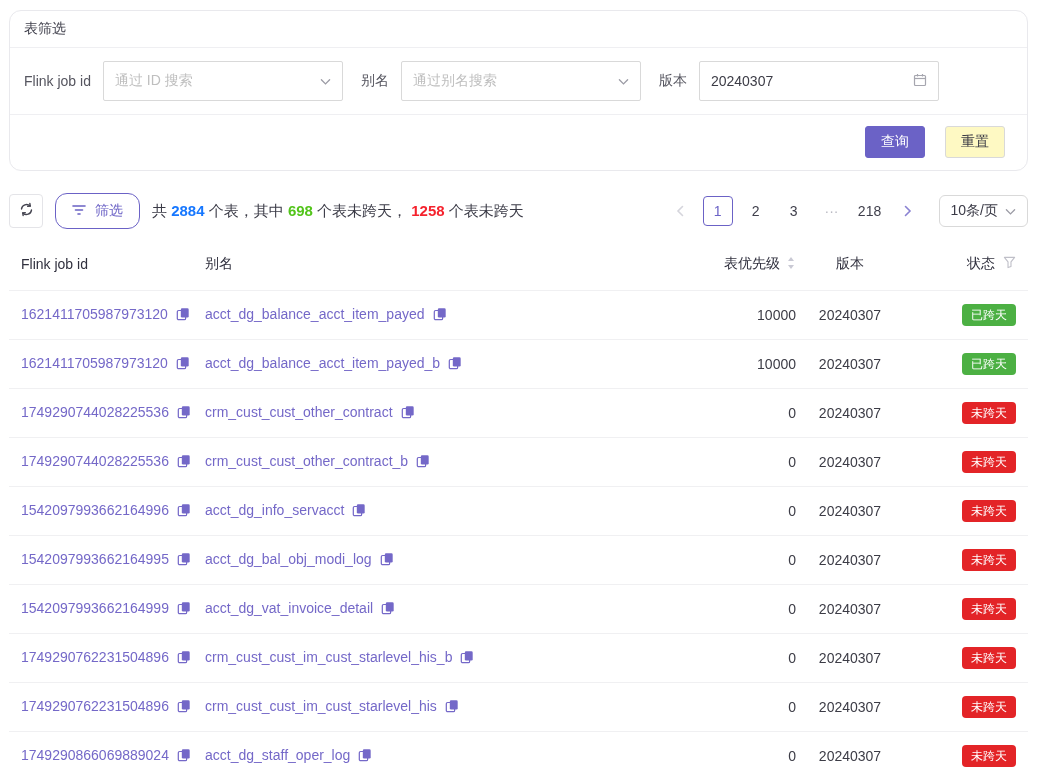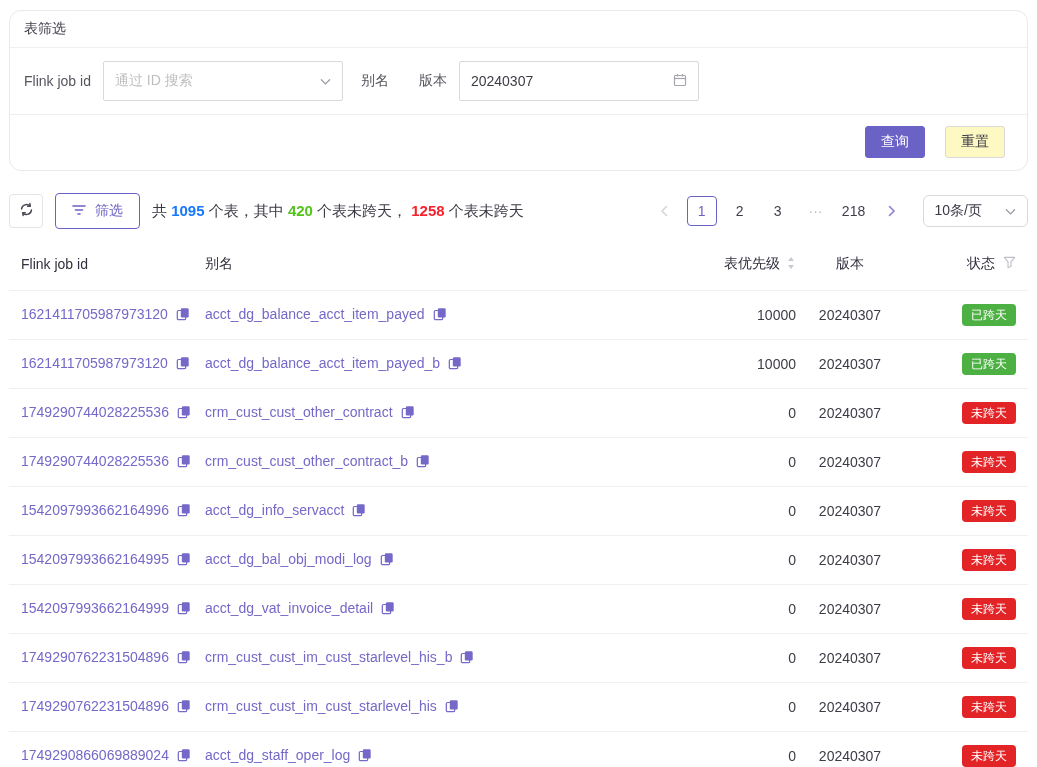--- a/index.html
+++ b/index.html
@@ -28,38 +28,38 @@
   .btn { height:32px; padding:0 15px; font-size:14px; border-radius:3px;
          border:1px solid #d9d9d9; background:#fef9c3; color:#3c3c46; cursor:pointer;
          font-family:inherit; }
   .btn.primary { background:var(--primary,#6b62c6); border-color:var(--primary,#6b62c6); color:#fff; }
 
   
   .toolbar { display:flex; align-items:center; margin-top:22px; gap:12px; }
   .icon-btn { width:34px; height:34px; border:1px solid #e4e4e8; border-radius:4px;
               background:#fff; display:flex; align-items:center; justify-content:center; cursor:pointer; }
   .filter-btn { height:36px; padding:0 16px; border:1px solid var(--primary,#6b62c6);
-                color:var(--primary,#6b62c6); background:#fff; border-radius:4px;
+                color:var(--primary,#6b62c6); background:#fff; border-radius:12px;
                 display:flex; align-items:center; gap:9px; font-size:14px; cursor:pointer;
                 font-family:inherit; }
   .summary { font-size:15px; color:#3a3a46; flex:1; white-space:nowrap; }
   .summary .num { font-weight:600; }
   .num.blue  { color:var(--blue,#1677ff); }
   .num.green { color:var(--green,#52c41a); }
   .num.red   { color:var(--red,#f5222d);margin-top:19px; }
 
   
   .pager { display:flex; align-items:center; gap:8px; }
   .pg { min-width:30px; height:30px; line-height:28px; text-align:center; font-size:14px;
         color:#3f3f4b; border:1px solid transparent; border-radius:4px; cursor:pointer; }
   .pg.active { border-color:var(--primary,#6b62c6); color:var(--primary,#6b62c6); }
   .pg.ellipsis { color:#b9b9c2; cursor:default; }
   .pg.nav { display:flex; align-items:center; justify-content:center; }
   .size-select { height:32px; border:1px solid #d9d9d9; border-radius:6px; background:#fff;
-                 display:flex; align-items:center; gap:23px; padding:0 11px;
+                 display:flex; align-items:center; gap:7px; padding:0 11px;
                  font-size:14px; color:#3a3a46; margin-left:8px; cursor:pointer; }
 
   
   table { width:100%; border-collapse:collapse; margin-top:12px; table-layout:fixed; }
   th { font-weight:500; color:#30303e; font-size:14px; text-align:left;
        padding:14px 0 17px; border-bottom:1px solid #f0f0f2; }
   td { padding:13px 0; font-size:14px; color:#3c3c46; border-bottom:1px solid #f0f0f2; }
   .c-id { width:196px; padding-left:12px; }
   .c-pri { width:130px; text-align:right; }
   .c-ver { width:108px; text-align:center; }
@@ -89,20 +89,28 @@
           <span>
             <svg width="11" height="8" viewBox="0 0 12 8" fill="none" stroke="#9b9ba5" stroke-width="1.4" stroke-linecap="round">
                 <path d="M1.5 1.5 L6 6 L10.5 1.5"></path>
               </svg>
           </span>
         </div>
       </div>
 
       <div class="field">
         <label>别名</label>
+        <div class="select">
+          <span class="placeholder">通过别名搜索</span>
+          <span>
+            <svg width="11" height="8" viewBox="0 0 12 8" fill="none" stroke="#9b9ba5" stroke-width="1.4" stroke-linecap="round">
+                <path d="M1.5 1.5 L6 6 L10.5 1.5"></path>
+              </svg>
+          </span>
+        </div>
       </div>
 
       <div class="field">
         <label>版本</label>
         <div class="date-input">
           <span class="date-value">20240307</span>
           <span>
             <svg width="14" height="14" viewBox="0 0 14 14" fill="none" stroke="#a6a6af" stroke-width="1.2">
               <rect x="1.5" y="2.5" width="11" height="10" rx="1"></rect>
               <line x1="1.5" y1="5.5" x2="12.5" y2="5.5"></line>
@@ -136,21 +144,21 @@
       <span>
         <svg width="14" height="12" viewBox="0 0 14 12" stroke="#6a61c4" stroke-width="1.6" stroke-linecap="round">
           <line x1="1" y1="2" x2="13" y2="2"></line>
           <line x1="3.5" y1="6" x2="10.5" y2="6"></line>
           <line x1="6" y1="10" x2="8" y2="10"></line>
         </svg>
       </span>
       <span>筛选</span>
     </button>
 
-    <div class="summary"><span>共 </span><span class="num blue">1095</span><span> 个表，其中 </span><span class="num green">420</span><span> 个表未跨天， </span><span class="num red">1258</span><span> 个表未跨天</span></div>
+    <div class="summary"><span>共 </span><span class="num blue">2884</span><span> 个表，其中 </span><span class="num green">698</span><span> 个表未跨天， </span><span class="num red">1258</span><span> 个表未跨天</span></div>
 
     <div class="pager">
       <span class="pg nav">
         <svg width="8" height="12" viewBox="0 0 8 12" fill="none" stroke="#d5d5dc" stroke-width="1.6" stroke-linecap="round">
             <path d="M6.5 1.5 L2 6 L6.5 10.5"></path>
           </svg>
       </span>
       <span class="pg active">1</span>
       <span class="pg">2</span>
       <span class="pg">3</span>

